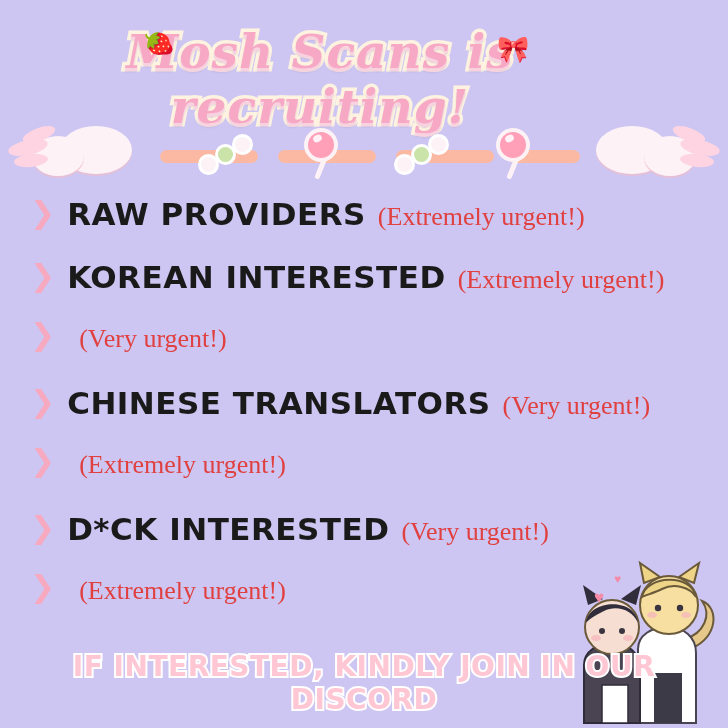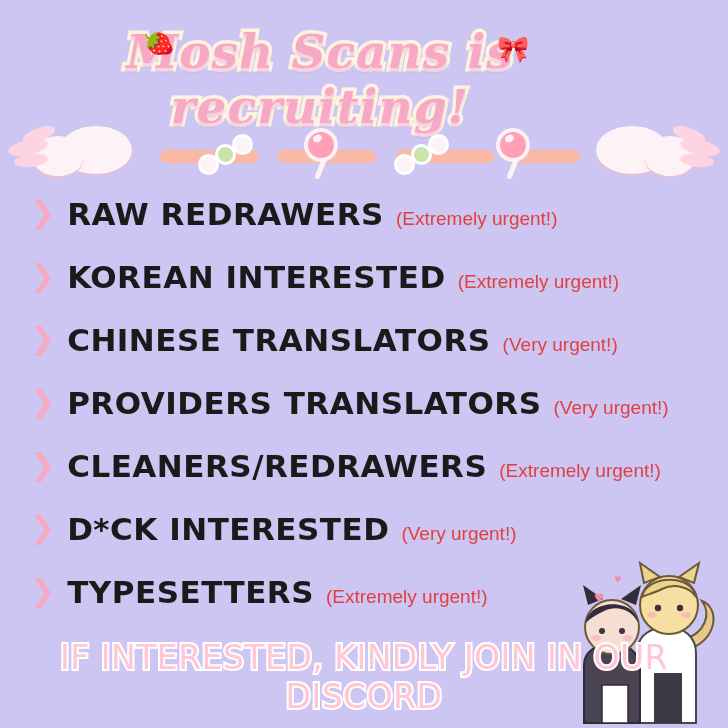--- a/index.html
+++ b/index.html
@@ -167,40 +167,40 @@
   }
   .role-name {
     font-family: "DejaVu Sans", sans-serif;
     font-weight: bold;
     font-size: 31px;
     letter-spacing: 0.5px;
     color: #1a1a1a;
     white-space: nowrap;
   }
   .role-tag {
-    font-family: Liberation Sans, sans-serif;
-    font-size: 19px;
+    font-family: Liberation Serif, serif;
+    font-size: 26px;
     color: #e0403f;
     margin-left: 12px;
     white-space: nowrap;
   }
 
   
   .footer {
     position: absolute;
     left: 0;
     bottom: 12px;
     width: 728px;
     text-align: center;
     line-height: 1.16;
   }
   .footer-line {
     font-family: "DejaVu Sans", sans-serif;
-    font-weight: normal;
-    font-size: 33px;
+    font-weight: bold;
+    font-size: 28px;
     letter-spacing: 0.5px;
     color: #ffc6d4;
     -webkit-text-stroke: 4px #ffffff;
     paint-order: stroke fill;
   }
 
   
   .chibi {
     position: absolute;
     right: 6px;
@@ -280,57 +280,54 @@
       <div class="pstick"></div>
       <div class="head"></div>
       <div class="glint"></div>
     </div>
   </div>
 
   <div class="roles">
 
     <div class="role">
       <span class="chev">❯</span>
-      <span class="role-name">RAW REDRAWERS</span>
+      <span class="role-name">RAW PROVIDERS</span>
       <span class="role-tag">(Extremely urgent!)</span>
     </div>
 
     <div class="role">
       <span class="chev">❯</span>
       <span class="role-name">KOREAN INTERESTED</span>
       <span class="role-tag">(Extremely urgent!)</span>
     </div>
 
     <div class="role">
       <span class="chev">❯</span>
+      <span class="role-tag">(Very urgent!)</span>
+    </div>
+
+    <div class="role">
+      <span class="chev">❯</span>
       <span class="role-name">CHINESE TRANSLATORS</span>
       <span class="role-tag">(Very urgent!)</span>
     </div>
 
     <div class="role">
       <span class="chev">❯</span>
-      <span class="role-name">PROVIDERS TRANSLATORS</span>
-      <span class="role-tag">(Very urgent!)</span>
-    </div>
-
-    <div class="role">
-      <span class="chev">❯</span>
-      <span class="role-name">CLEANERS/REDRAWERS</span>
       <span class="role-tag">(Extremely urgent!)</span>
     </div>
 
     <div class="role">
       <span class="chev">❯</span>
       <span class="role-name">D*CK INTERESTED</span>
       <span class="role-tag">(Very urgent!)</span>
     </div>
 
     <div class="role">
       <span class="chev">❯</span>
-      <span class="role-name">TYPESETTERS</span>
       <span class="role-tag">(Extremely urgent!)</span>
     </div>
   </div>
 
   <div class="chibi">
     <svg width="180" height="175" viewBox="0 0 180 175">
 
       <path d="M150 95 C175 85 178 55 160 48 C170 62 162 80 143 86 Z" fill="#e6c98a" stroke="#6b5a3a" stroke-width="2"></path>
 
       <path d="M96 96 C96 82 110 74 125 74 C142 74 154 84 154 100 L154 170 L96 170 Z" fill="#ffffff" stroke="#4a4452" stroke-width="2"></path>

